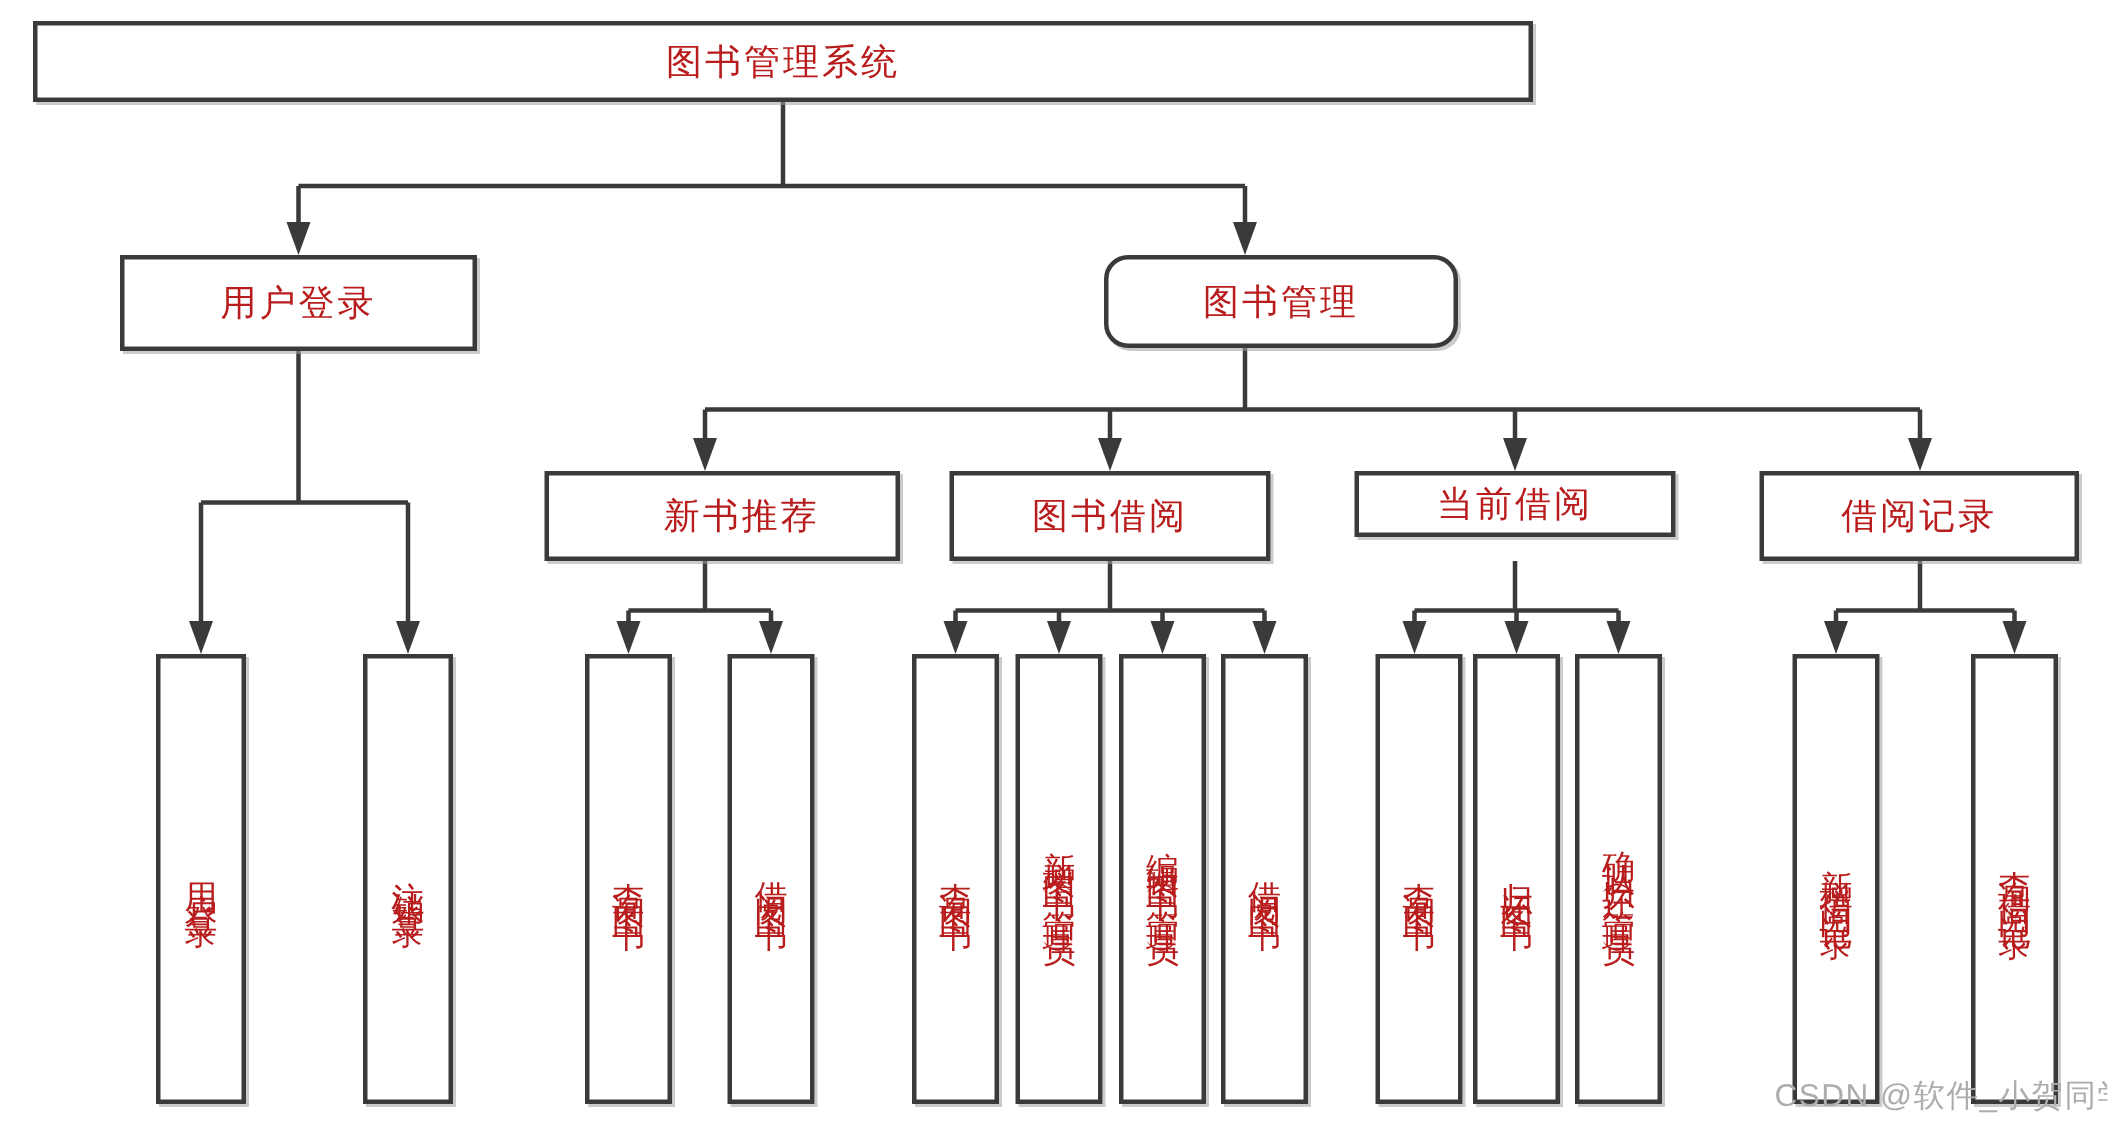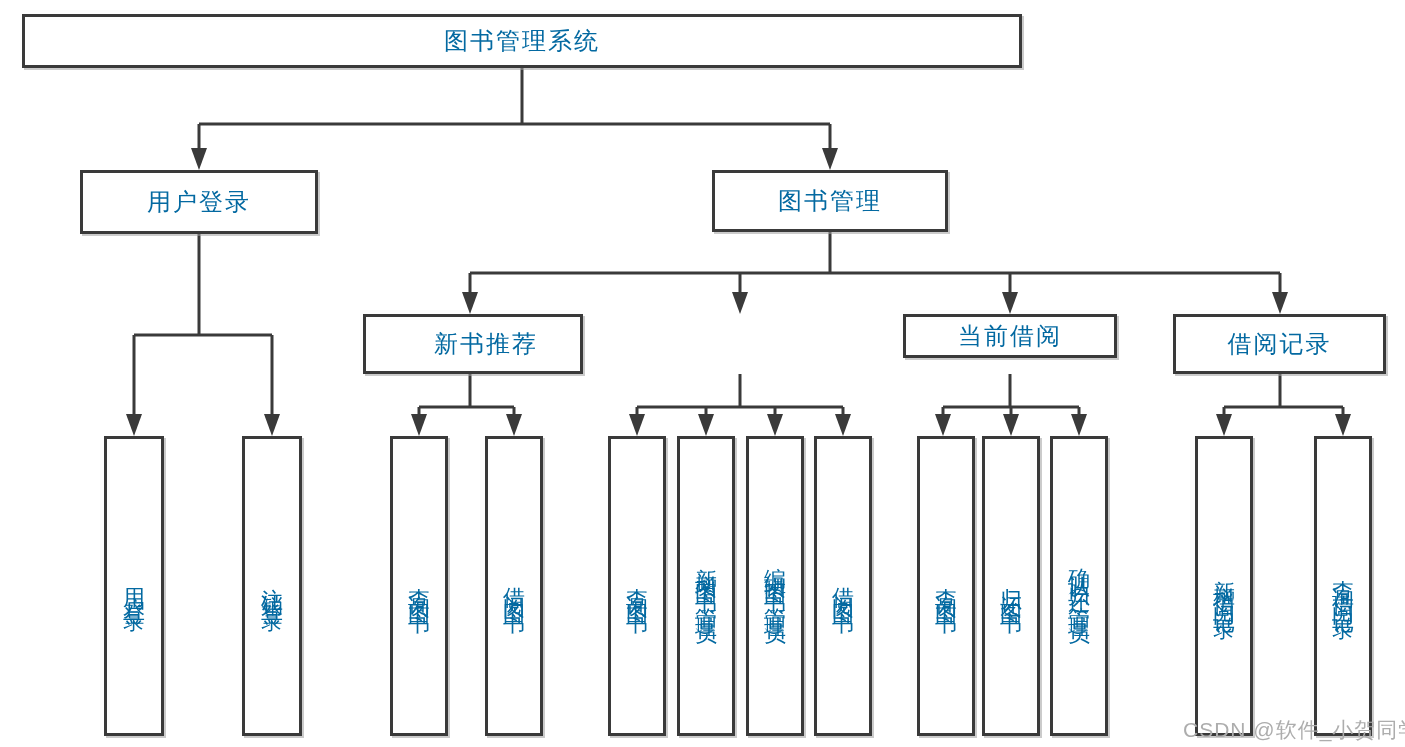--- a/index.html
+++ b/index.html
@@ -12,21 +12,21 @@
   }
   svg.connectors{position:absolute;left:0;top:0;}
   .box{
     position:absolute;
     background:#ffffff;
     border:3px solid #3a3a3a;
     box-sizing:border-box;
     display:flex;
     align-items:center;
     justify-content:center;
-    color:#0369a1;
+    color:#b91c1c;
     box-shadow:2px 2px 0 rgba(160,160,160,0.55);
   }
   .hbox{
     font-size:24px;
     letter-spacing:2px;
     white-space:nowrap;
   }
   .vbox{
     font-size:22px;
   }
@@ -88,23 +88,24 @@
       <polygon points="1003,414 1019,414 1011,436"></polygon>
       <polygon points="1071,414 1087,414 1079,436"></polygon>
       <polygon points="1216,414 1232,414 1224,436"></polygon>
       <polygon points="1335,414 1351,414 1343,436"></polygon>
     </g>
   </svg>
 
   <div class="box hbox" style="left:22px;top:14px;width:1000px;height:54px;">图书管理系统</div>
 
   <div class="box hbox" style="left:80px;top:170px;width:238px;height:64px;">用户登录</div>
-  <div class="box hbox" style="left:712px;top:170px;width:236px;height:62px;">图书管理</div>
+  <div class="box hbox" style="left:736px;top:170px;width:236px;height:62px;border-radius:16px;">图书管理</div>
 
-  <div class="box hbox" style="left:363px;top:314px;width:220px;height:60px;padding-left:26px;">新书推荐</div>
+  <div class="box hbox" style="left:363px;top:314px;width:237px;height:60px;padding-left:26px;">新书推荐</div>
+  <div class="box hbox" style="left:633px;top:314px;width:214px;height:60px;">图书借阅</div>
   <div class="box hbox" style="left:903px;top:314px;width:214px;height:44px;">当前借阅</div>
   <div class="box hbox" style="left:1173px;top:314px;width:213px;height:60px;">借阅记录</div>
 
   <div class="box vbox" style="left:104px;top:436px;width:60px;height:300px;">
     <span class="vtext">用户登录</span>
   </div>
   <div class="box vbox" style="left:242px;top:436px;width:60px;height:300px;">
     <span class="vtext">注销登录</span>
   </div>
 

